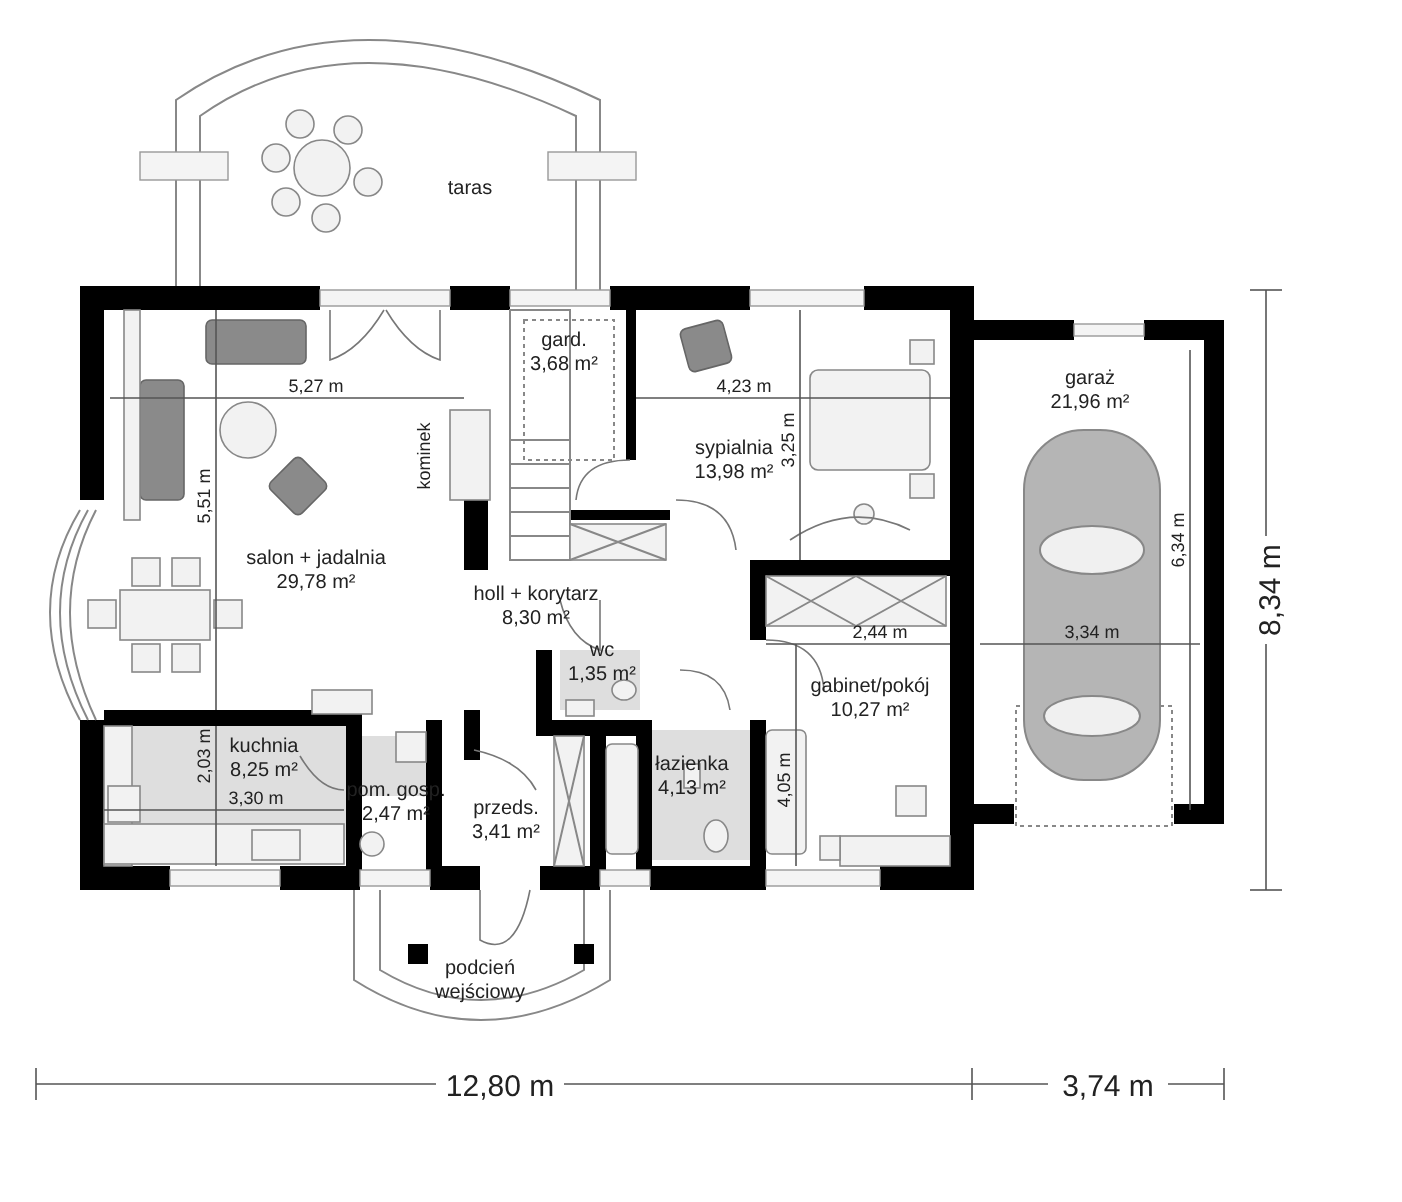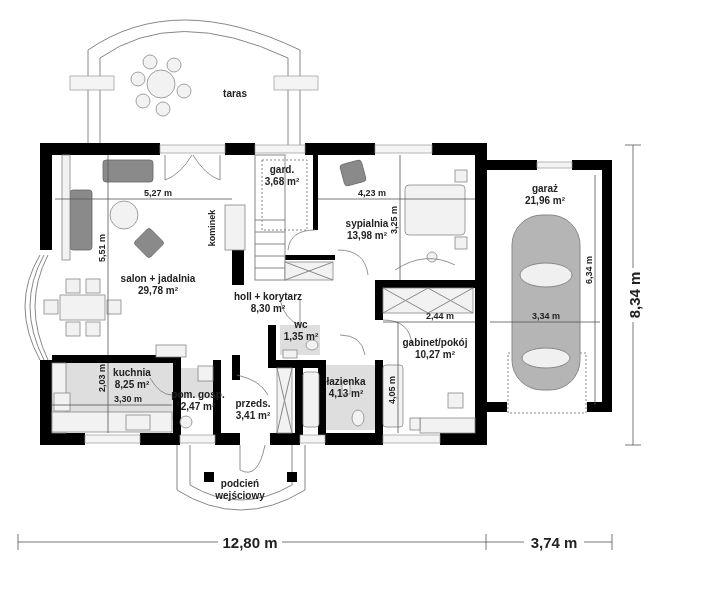--- a/index.html
+++ b/index.html
@@ -1,17 +1,17 @@
 <!DOCTYPE html>
 <html><head>
 <meta charset="utf-8">
 <style>
   html, body { margin:0; padding:0; background:#ffffff; }
   body { width:701px; height:601px; overflow:hidden; font-family:"Liberation Sans", sans-serif; }
-  #plan { position:absolute; left:0; top:0; width:701px; height:601px;font-weight:bold; }
+  #plan { position:absolute; left:0; top:0; width:701px; height:601px; }
   svg text { font-family:"Liberation Sans", sans-serif; fill:#222; }
   .lbl { font-size:10px; text-anchor:middle; }
   .dim { font-size:9px; text-anchor:middle; }
   .big { font-size:15px; text-anchor:middle; }
   .wall { fill:#000; }
   .thin { fill:none; stroke:#888; stroke-width:1; }
   .furn { fill:#f2f2f2; stroke:#888; stroke-width:0.8; }
   .sofa { fill:#8a8a8a; stroke:#666; stroke-width:0.8; }
   .dline { stroke:#555; stroke-width:0.8; fill:none; }
   .tile { fill:#dedede; }

